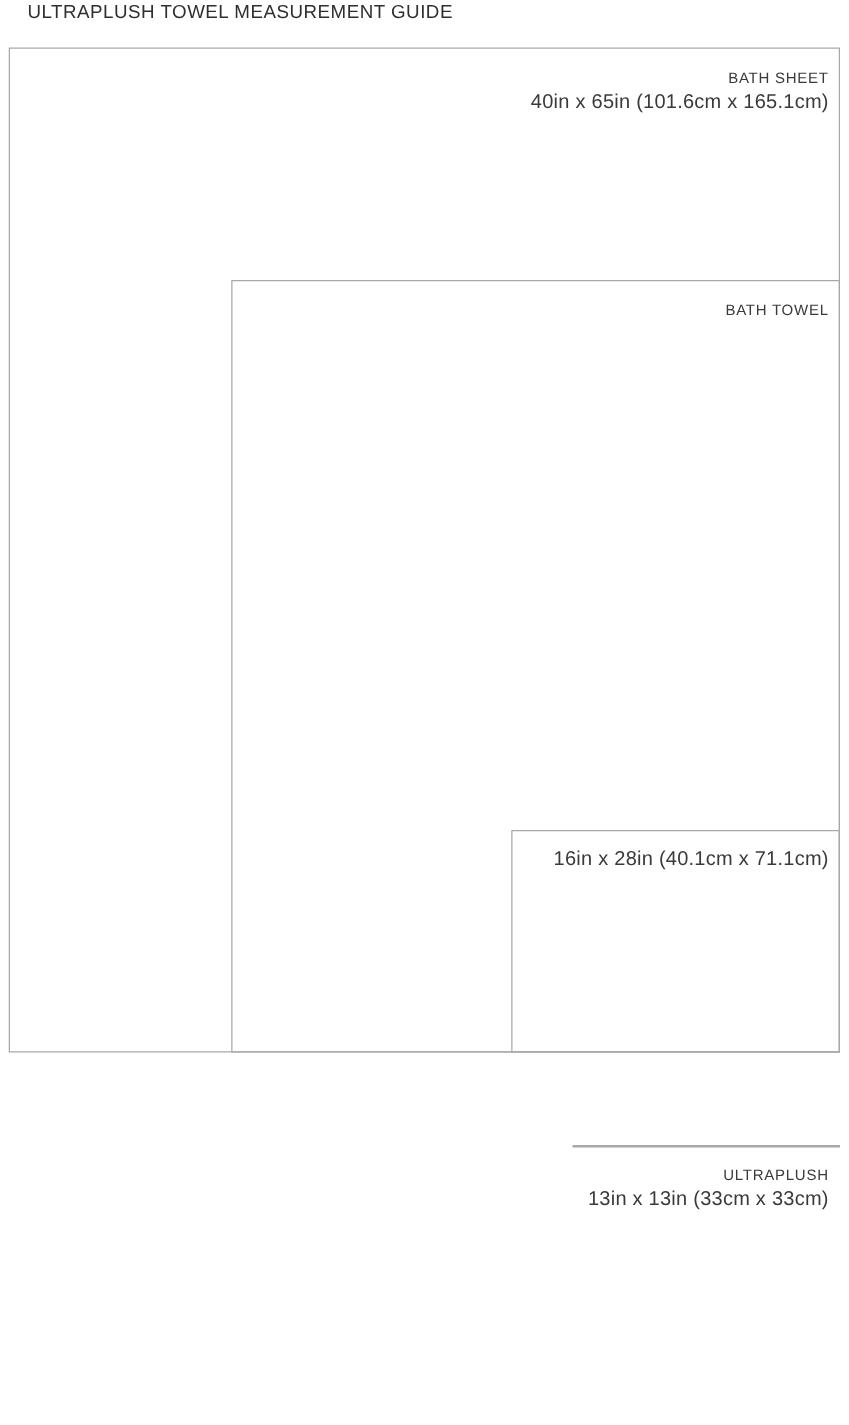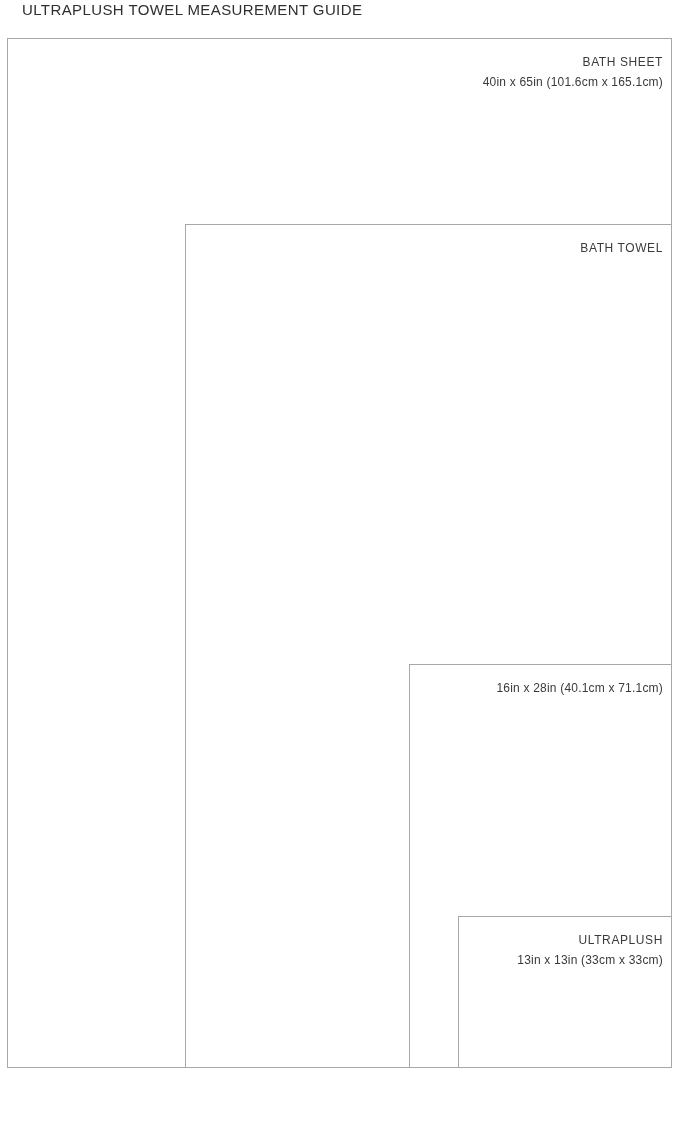--- a/index.html
+++ b/index.html
@@ -24,21 +24,21 @@
     letter-spacing: 0.4px;
     color: #2f2f2f;
     white-space: nowrap;
     margin-left: 15px;
   }
   .diagram {
     position: absolute;
     left: 7px;
     top: 38px;
     width: 665px;
-    height: 1030px;
+    height: 804px;
   }
   .rect {
     position: absolute;
     border: 1px solid #a8a8a8;
     background: transparent;
     box-sizing: border-box;
   }
   .rect-bath-sheet { left: 0; top: 0; right: 0; bottom: 0; }
   .rect-bath-towel { left: 162px; top: 186px; right: 0; bottom: 0; margin-left: 16px; }
   .rect-hand-towel { left: 402px; top: 626px; right: 0; bottom: 0; }
@@ -52,21 +52,21 @@
   }
   .towel-name {
     display: block;
     font-size: 12px;
     line-height: 20px;
     letter-spacing: 0.6px;
     white-space: nowrap;
   }
   .towel-dims {
     display: block;
-    font-size: 12px;
+    font-size: 16px;
     line-height: 20px;
     letter-spacing: 0.2px;
     white-space: nowrap;
   }
 </style>
 </head>
 <body>
 
 <div class="page">
 

